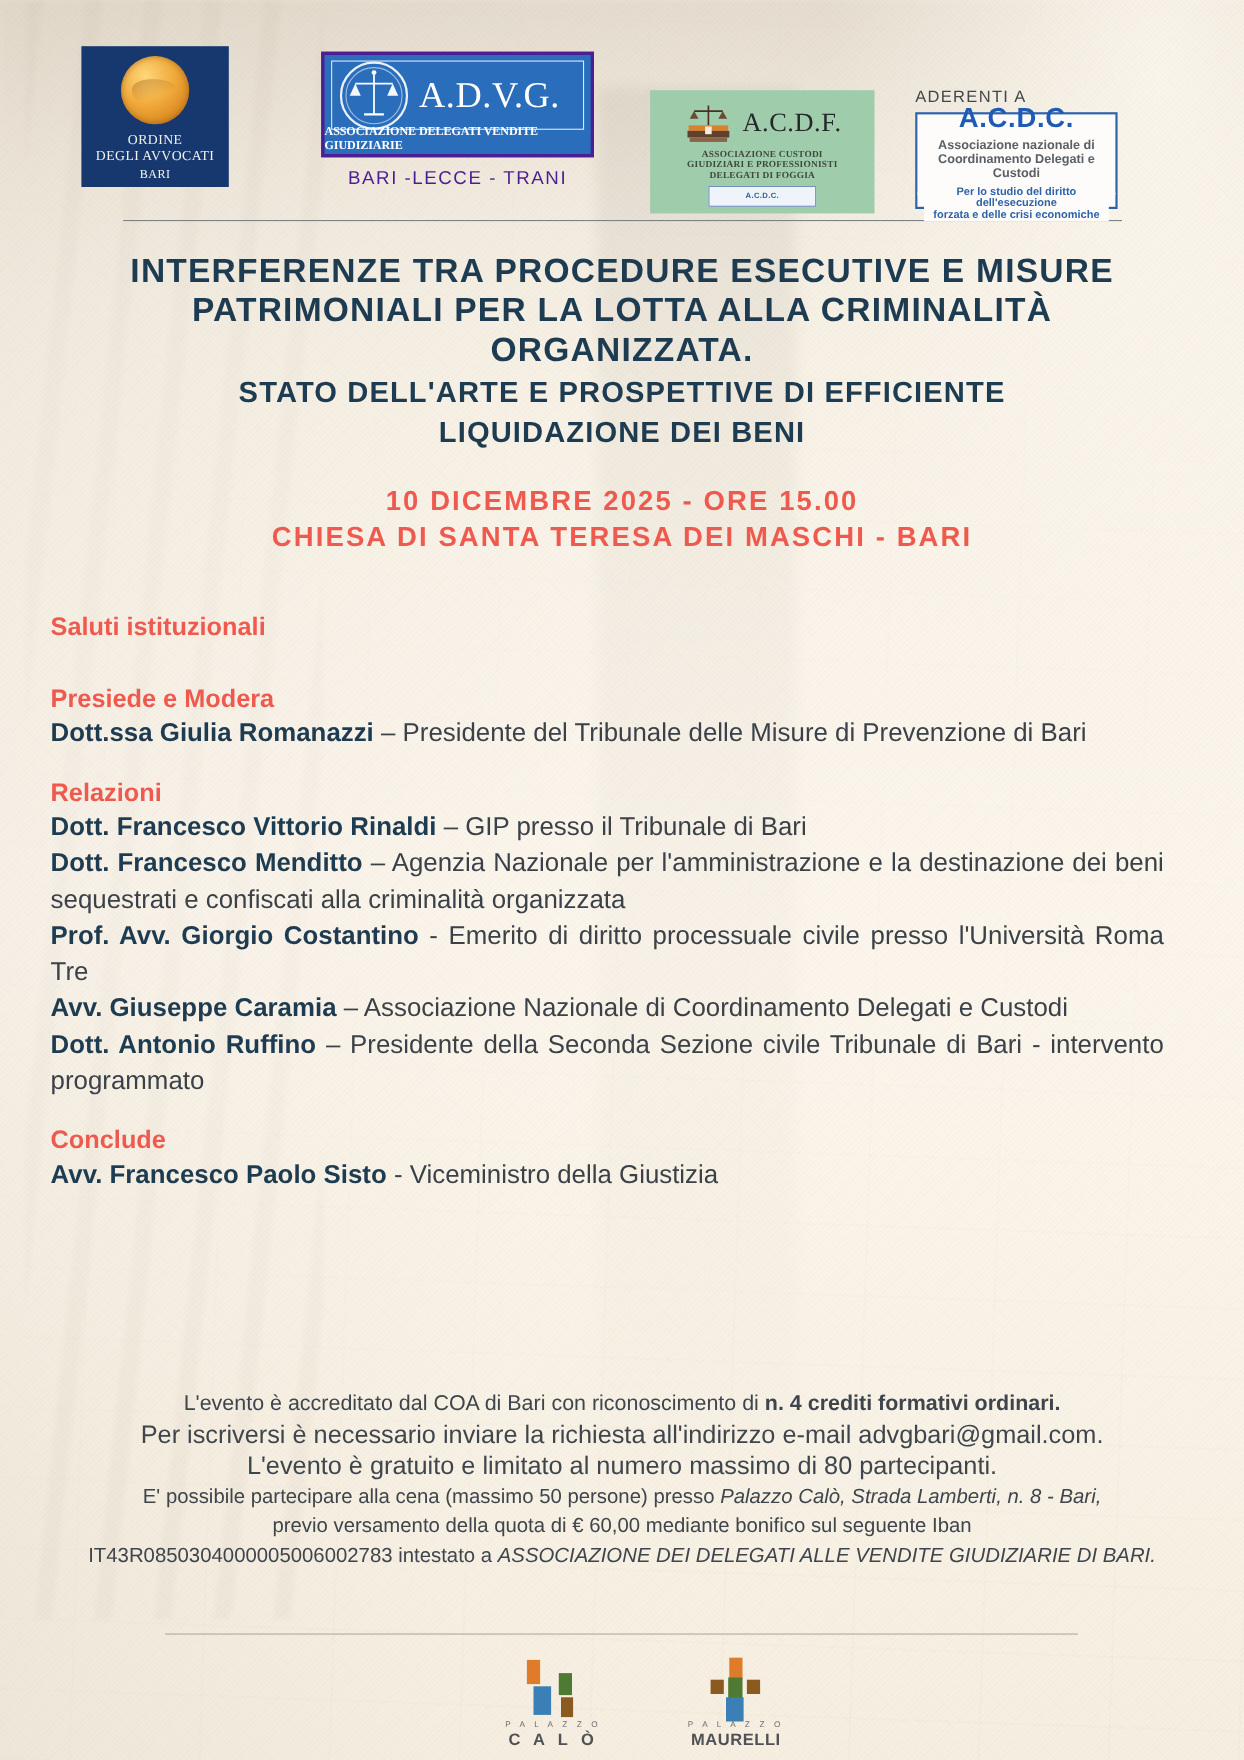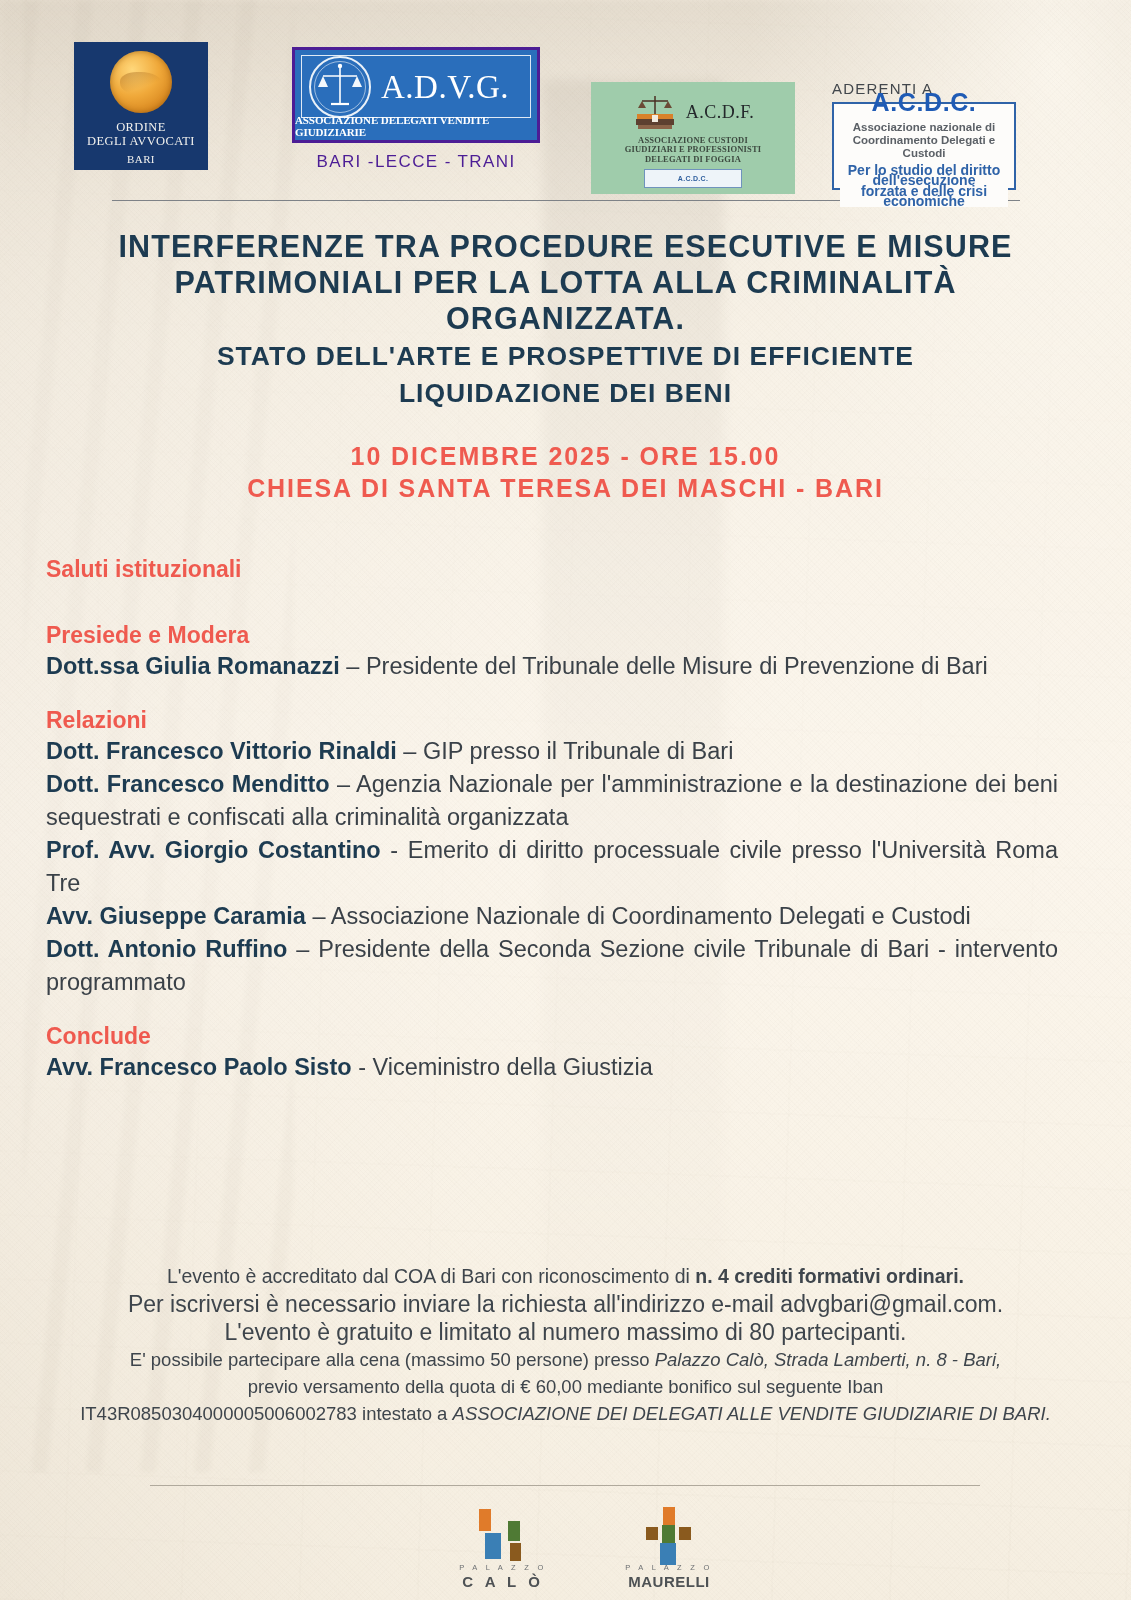--- a/index.html
+++ b/index.html
@@ -172,21 +172,21 @@
     width: 204px; height: 112px;
     background: #9fccab;
     display: flex; flex-direction: column; align-items: center;
     justify-content: center;
     padding-top: 4px;
   }
   .acdf-row { display:flex; align-items:center; gap: 8px; }
   .acdf-mark { width: 46px; height: 40px; position: relative; }
   .acdf-word {
     font-family:"Liberation Serif", serif;
-    font-size: 18px; color:#24282b; letter-spacing: .5px; line-height:1;
+    font-size: 24px; color:#24282b; letter-spacing: .5px; line-height:1;
   }
   .acdf-sub {
     margin-top: 4px; text-align:center;
     font-family:"Liberation Serif", serif; font-weight:bold;
     font-size: 8.5px; line-height: 9.5px; color:#3d4a40; letter-spacing:.2px;
   }
   .acdf-chip {
     margin-top: 5px; width: 98px; height: 19px;
     border: 1px solid #6f93bd; background: #eef4f9;
     display:flex; align-items:center; justify-content:center;
@@ -206,21 +206,21 @@
   }
   .acdc-title {
     color:#1f5bb5; font-weight:bold; font-size: 25px; letter-spacing:.6px; line-height:1;
   }
   .acdc-sub {
     margin-top: 6px; text-align:center; color:#5b6066;
     font-size: 11.5px; line-height: 13px; font-weight:600;
   }
   .acdc-tag {
     margin-top: 5px; text-align:center; color:#2f63a8;
-    font-size: 14px; line-height: 10.5px; font-weight:bold;
+    font-size: 10px; line-height: 10.5px; font-weight:bold;
     background:#fdfcfa; padding: 0 6px; position: relative; z-index: 2;
   }
   .acdc-notch {
     position:absolute; left:0; right:0; bottom: 11px; height: 2px; background:#fdfcfa; z-index:1;
   }
 
   
   .divider-top {
     position:absolute; left: 112px; top: 200px; width: 908px; height: 1px;
     background: #7e8287;

